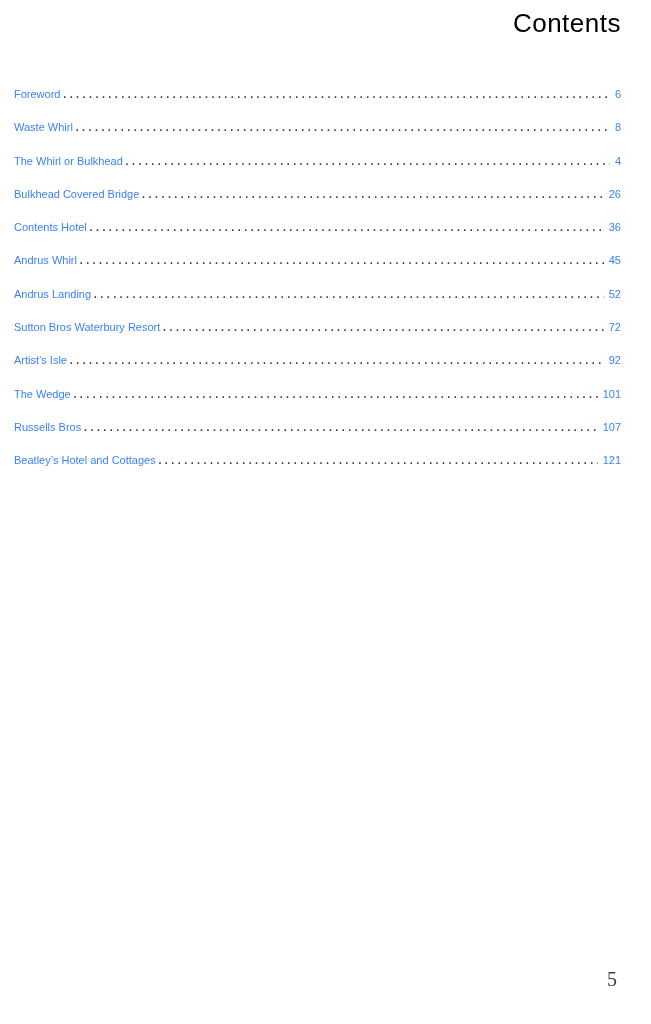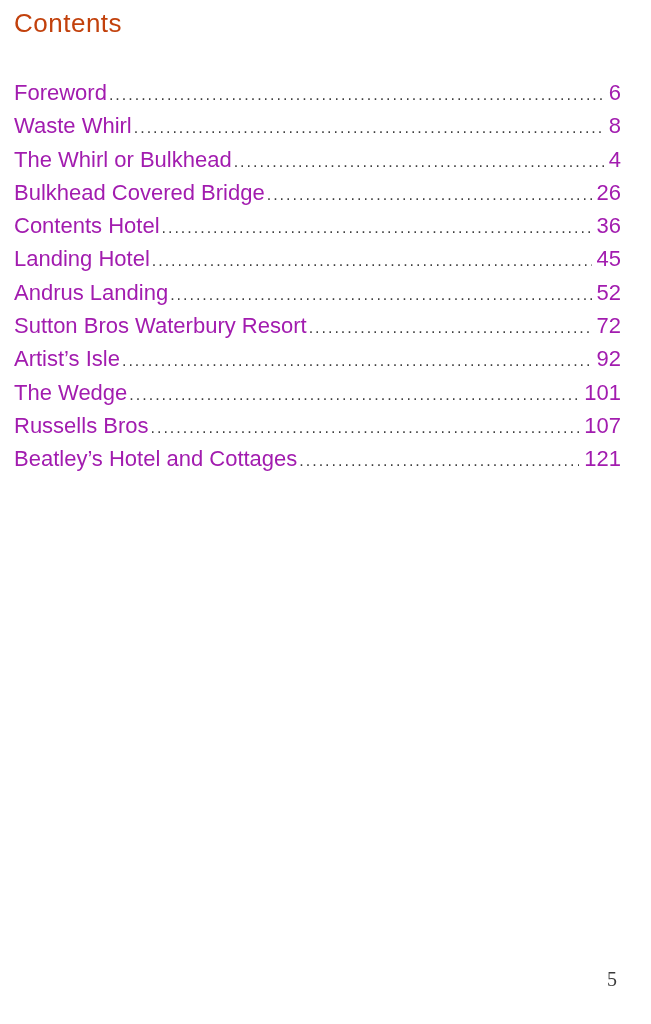--- a/index.html
+++ b/index.html
@@ -13,39 +13,39 @@
     height: 1024px;
     background: #ffffff;
     font-family: "Liberation Sans", sans-serif;
     overflow: hidden;
   }
   .title {
     position: absolute;
     top: 8px;
     left: 14px;
     right: 30px;
-    text-align: left;
+    text-align: right;
     font-size: 26px;
     line-height: 31px;
-    color: #c2410c;
+    color: #000000;
     letter-spacing: 0.5px;
   }
   .toc {
     position: absolute;
     top: 76px;
     left: 14px;
     right: 30px;
   }
   .toc-row {
     display: flex;
     align-items: baseline;
     height: 33.3px;
-    font-size: 22px;
+    font-size: 11px;
     line-height: 33.3px;
-    color: #a21caf;
+    color: #3b82f6;
     white-space: nowrap;
   }
   .toc-label {
     flex: 0 0 auto;
   }
   .toc-leader {
     flex: 1 1 auto;
     overflow: hidden;
     margin-left: 2px;
     margin-right: 5px;
@@ -100,21 +100,21 @@
     <span class="toc-page">26</span>
   </div>
 
   <div class="toc-row">
     <span class="toc-label">Contents Hotel</span>
     <span class="toc-leader"></span>
     <span class="toc-page">36</span>
   </div>
 
   <div class="toc-row">
-    <span class="toc-label">Landing Hotel</span>
+    <span class="toc-label">Andrus Whirl</span>
     <span class="toc-leader"></span>
     <span class="toc-page">45</span>
   </div>
 
   <div class="toc-row">
     <span class="toc-label">Andrus Landing</span>
     <span class="toc-leader"></span>
     <span class="toc-page">52</span>
   </div>
 

